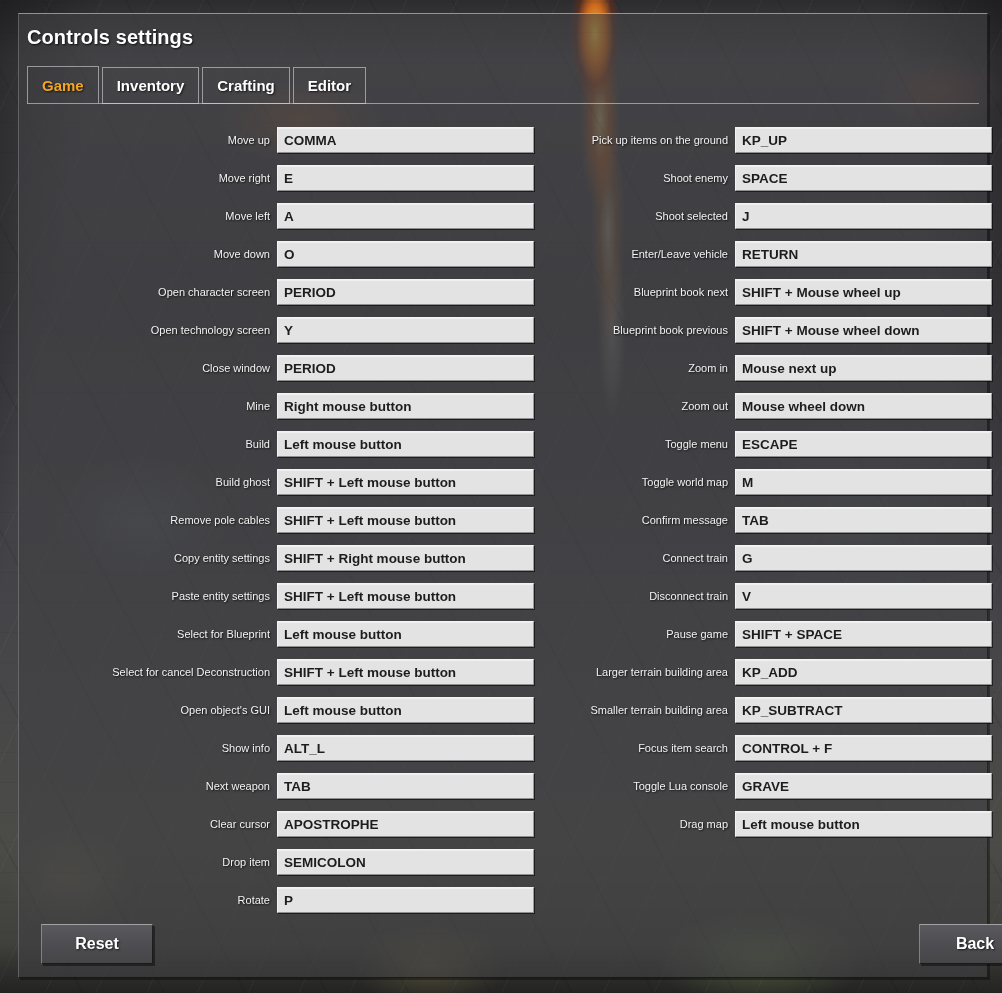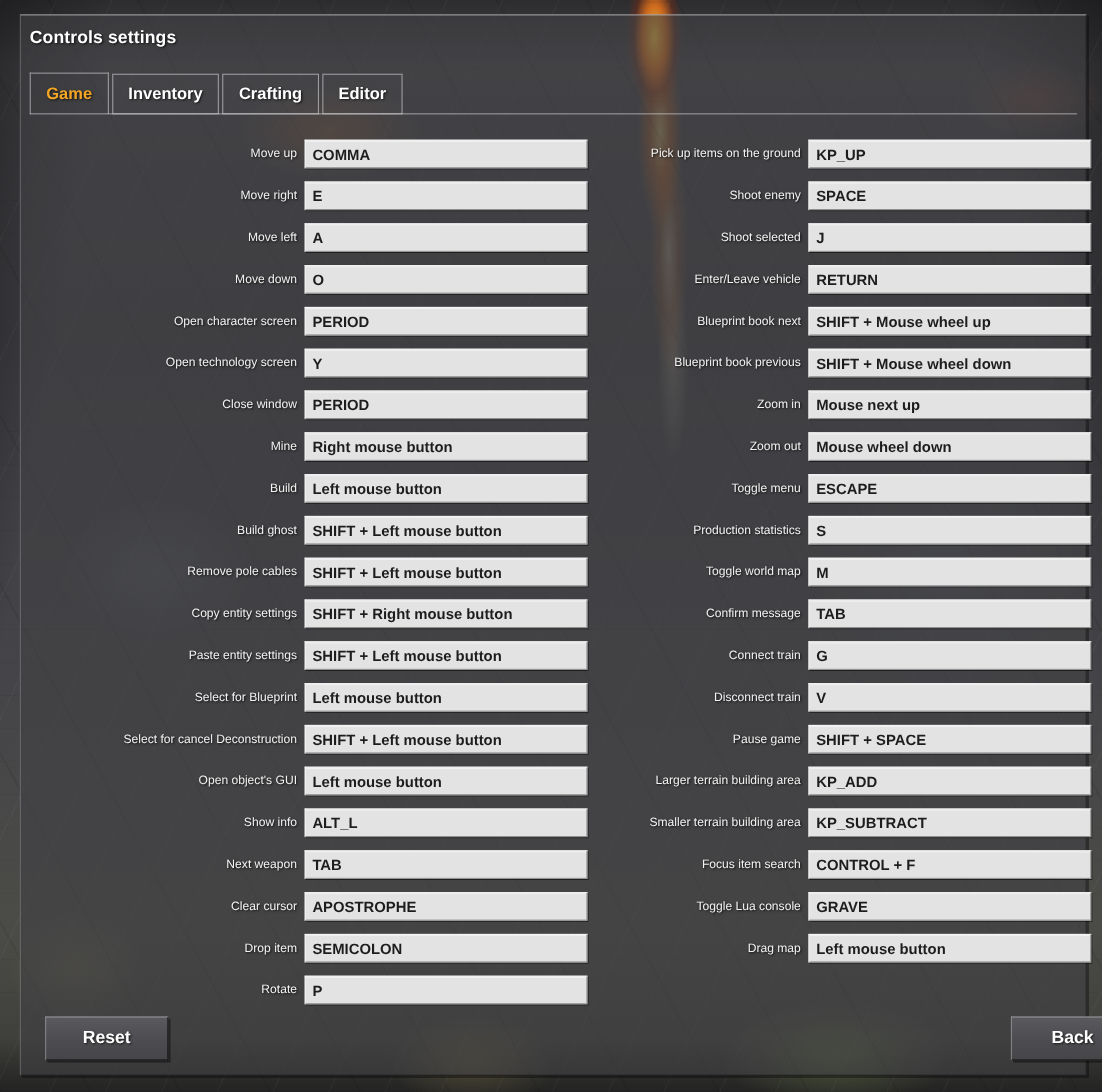--- a/index.html
+++ b/index.html
@@ -62,21 +62,21 @@
     border-left: 1px solid rgba(200,200,206,0.28);
     border-right: 1px solid rgba(0,0,0,0.45);
     border-bottom: 1px solid rgba(0,0,0,0.55);
     box-shadow: 2px 2px 0 rgba(0,0,0,0.35);
   }
 
   #title {
     position: absolute;
     left: 8px;
     top: 12px;
-    font-size: 16px;
+    font-size: 20px;
     font-weight: bold;
     color: #ffffff;
     letter-spacing: 0.1px;
     text-shadow: 1px 1px 2px rgba(0,0,0,0.75);
   }
 
   
   #tabs {
     position: absolute;
     left: 8px;
@@ -350,24 +350,20 @@
         </div>
         <div class="row">
           <div class="row-label">Zoom out</div>
           <div class="row-field">Mouse wheel down</div>
         </div>
         <div class="row">
           <div class="row-label">Toggle menu</div>
           <div class="row-field">ESCAPE</div>
         </div>
         <div class="row">
-          <div class="row-label">Production statistics</div>
-          <div class="row-field">S</div>
-        </div>
-        <div class="row">
           <div class="row-label">Toggle world map</div>
           <div class="row-field">M</div>
         </div>
         <div class="row">
           <div class="row-label">Confirm message</div>
           <div class="row-field">TAB</div>
         </div>
         <div class="row">
           <div class="row-label">Connect train</div>
           <div class="row-field">G</div>

